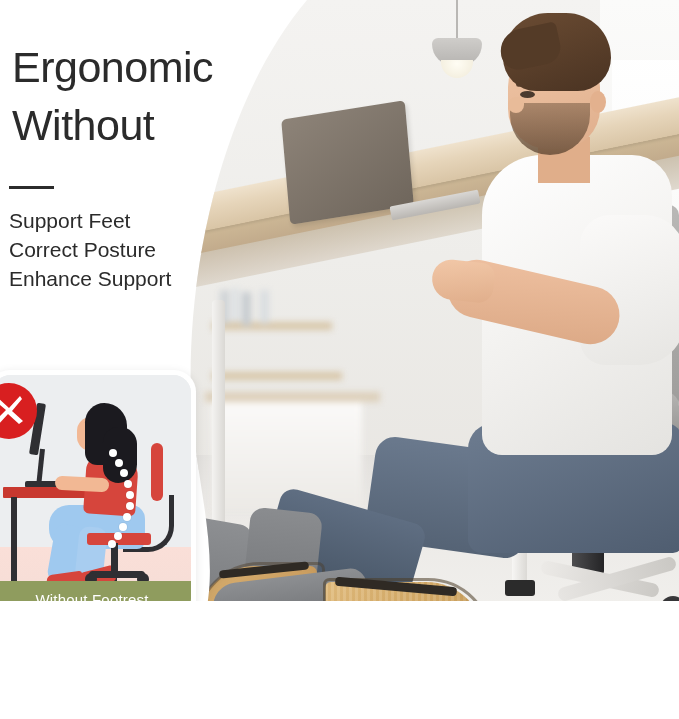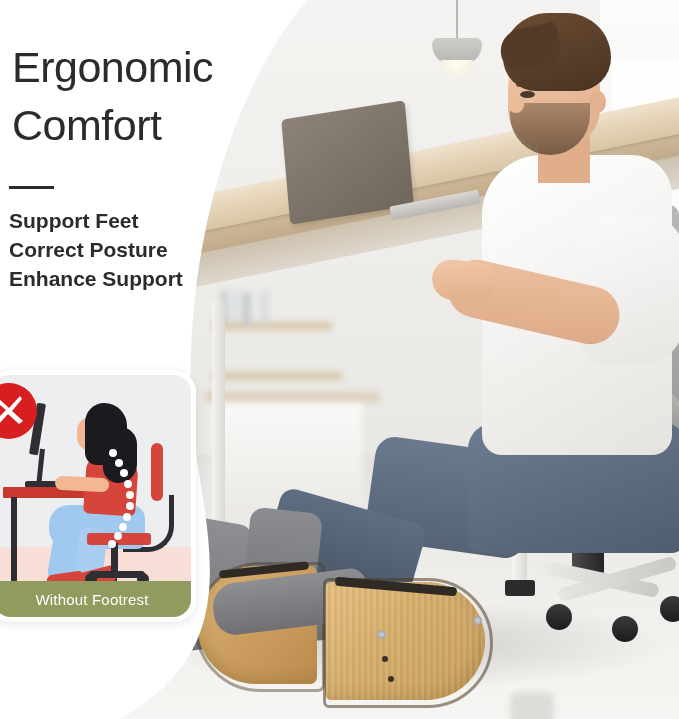--- a/index.html
+++ b/index.html
@@ -3,21 +3,21 @@
 <meta charset="utf-8">
 <style>
   html,body{margin:0;padding:0;}
   body{
     width:679px;height:719px;
     background:#ffffff;
     font-family:"Liberation Sans", sans-serif;
     overflow:hidden;
     position:relative;
   }
-  .stage{position:absolute;inset:0;width:679px;height:719px;overflow:hidden;background:#fff;}
+  .stage{position:absolute;inset:0;width:679px;height:601px;overflow:hidden;background:#fff;}
 
   
   .photo-wrap{
     position:absolute;left:0;top:0;width:679px;height:719px;
     clip-path: path("M 307,0 L 679,0 L 679,719 L 120,719 C 260,640 196,520 191,400 C 186,260 226,96 307,0 Z");
   }
   .photo{position:absolute;inset:0;}
 
   
   .wall{position:absolute;left:0;top:0;width:679px;height:470px;
@@ -178,21 +178,21 @@
   .fr-bar-l{position:absolute;left:14px;top:6px;width:90px;height:8px;
         background:#2f2a24;border-radius:4px;transform:rotate(-6deg);}
   .screw{position:absolute;width:9px;height:9px;background:radial-gradient(circle,#cfd2d4,#8e9194);border-radius:50%;}
   .hole{position:absolute;width:6px;height:6px;background:#3a3028;border-radius:50%;}
 
   
   .headline{position:absolute;left:12px;top:38px;width:270px;
         font-size:43px;line-height:58px;letter-spacing:-0.5px;color:#2b2b2b;font-weight:400;}
   .rule{position:absolute;left:9px;top:186px;width:45px;height:3px;background:#2b2b2b;}
   .sublines{position:absolute;left:9px;top:206px;width:240px;}
-  .subline{font-size:21px;line-height:29px;color:#2b2b2b;white-space:nowrap;font-weight:bold;}
+  .subline{font-size:21px;line-height:29px;color:#2b2b2b;white-space:nowrap;}
 
   
   .card{position:absolute;left:-12px;top:370px;width:208px;height:252px;
         background:#ffffff;border-radius:22px;overflow:hidden;
         box-shadow:0 2px 10px rgba(0,0,0,.10);padding:5px;box-sizing:border-box;}
   .card-inner{position:relative;width:100%;height:100%;border-radius:18px;overflow:hidden;background:#eceef0;}
   .ill{position:absolute;left:0;top:0;right:0;bottom:36px;background:#eceef0;overflow:hidden;}
   .ill-floor{position:absolute;left:0;right:0;bottom:0;height:34px;
         background:linear-gradient(180deg,#fadfd8,#f7ded7);}
   .caption{position:absolute;left:0;right:0;bottom:0;height:36px;
@@ -325,21 +325,21 @@
         <div class="screw" style="left:172px;top:70px"></div>
         <div class="screw" style="left:268px;top:56px"></div>
         <div class="hole" style="left:177px;top:96px"></div>
         <div class="hole" style="left:183px;top:116px"></div>
       </div>
     </div>
   </div>
 
   <div class="headline">
     <div>Ergonomic</div>
-    <div>Comfort</div>
+    <div>Without</div>
   </div>
 
   <div class="rule"></div>
 
   <div class="sublines">
     <div class="subline">Support Feet</div>
     <div class="subline">Correct Posture</div>
     <div class="subline">Enhance Support</div>
   </div>
 

